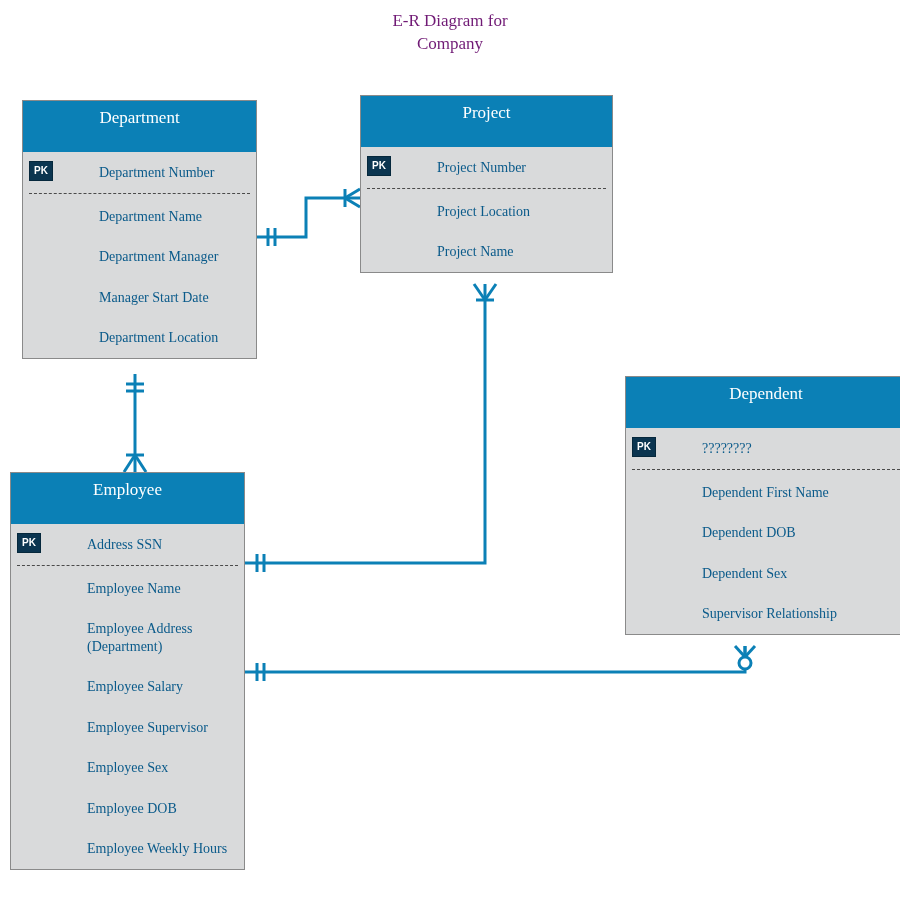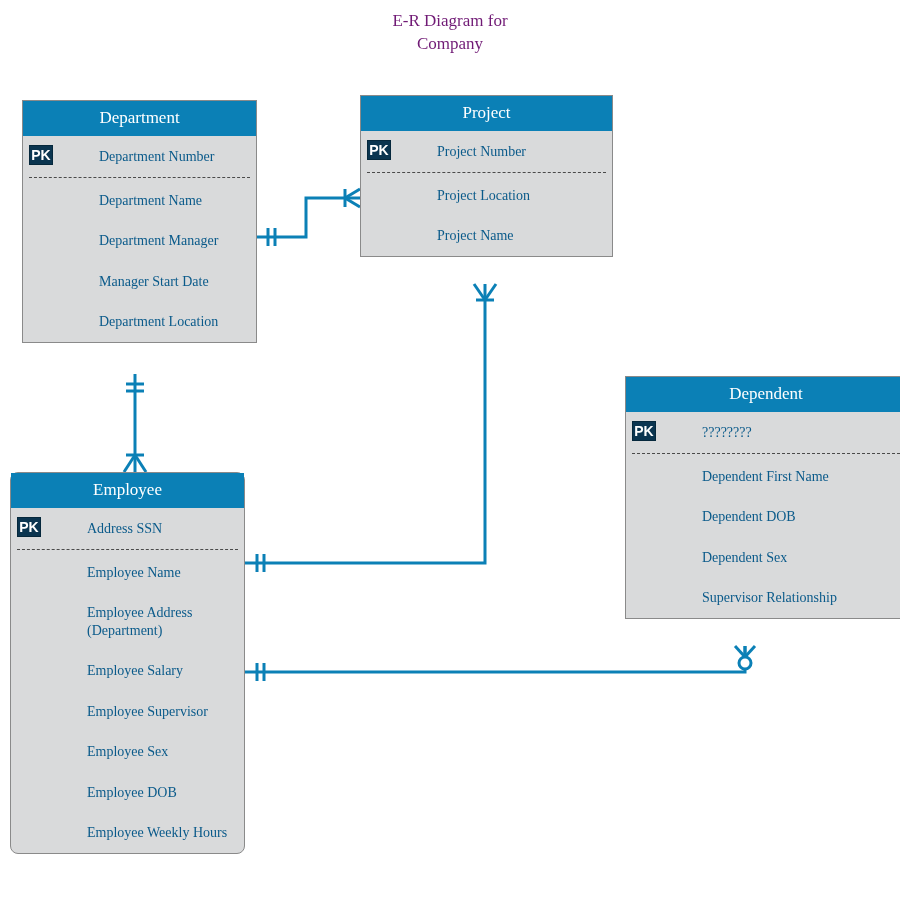--- a/index.html
+++ b/index.html
@@ -35,21 +35,21 @@
     position: absolute;
     border: 1px solid #8a8a8a;
     background: #d9dadb;
     box-sizing: border-box;
   }
   .entity .hdr {
     background: #0b80b6;
     color: #fff;
     text-align: center;
     font-size: 17px;
-    padding: 7px 4px 8px;
+    padding: 7px 4px 24px;
   }
   .row {
     position: relative;
     padding: 12px 12px 11px 76px;
     font-size: 14px;
     color: #0a5a8a;
     line-height: 1.25;
   }
   .divider {
     height: 0;
@@ -59,21 +59,21 @@
   .pk-badge {
     position: absolute;
     left: 6px;
     top: 9px;
     width: 22px;
     height: 18px;
     background: #0b3550;
     border: 1px solid #06283c;
     color: #fff;
     font-family: Arial, Helvetica, sans-serif;
-    font-size: 14px;
+    font-size: 10px;
     font-weight: bold;
     line-height: 18px;
     text-align: center;
   }
 </style>
 </head>
 <body>
 
 <div class="canvas">
 
@@ -149,21 +149,21 @@
     <div class="hdr">Project</div>
     <div class="row">
       <span class="pk-badge">PK</span>
       <span>Project Number</span>
     </div>
     <div class="divider"></div>
     <div class="row">Project Location</div>
     <div class="row">Project Name</div>
   </div>
 
-  <div class="entity" style="left:10px; top:472px; width:235px;border-radius:8px;">
+  <div class="entity" style="left:10px; top:472px; width:235px;">
     <div class="hdr">Employee</div>
     <div class="row">
       <span class="pk-badge">PK</span>
       <span>Address SSN</span>
     </div>
     <div class="divider"></div>
     <div class="row">Employee Name</div>
     <div class="row">Employee Address (Department)</div>
     <div class="row">Employee Salary</div>
     <div class="row">Employee Supervisor</div>

